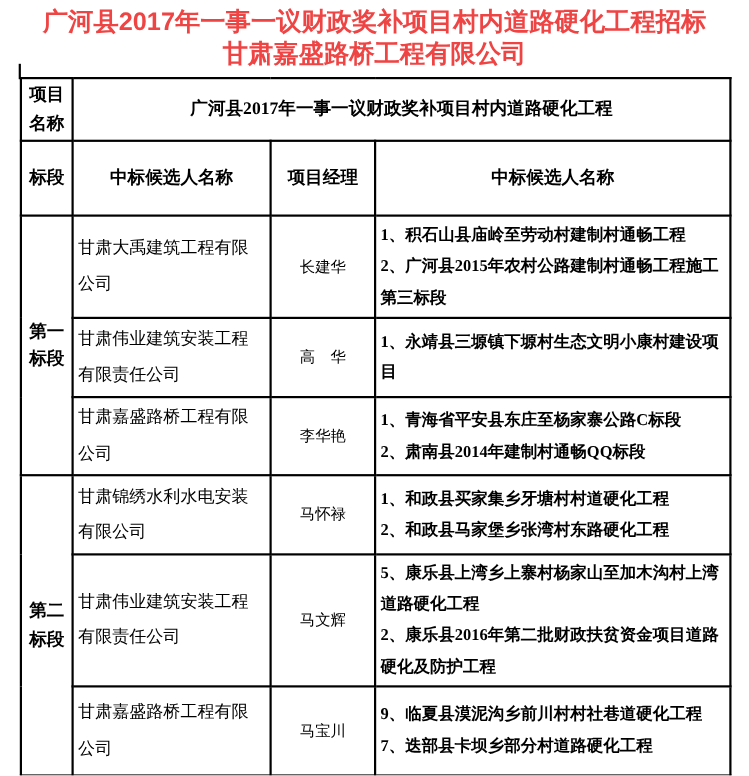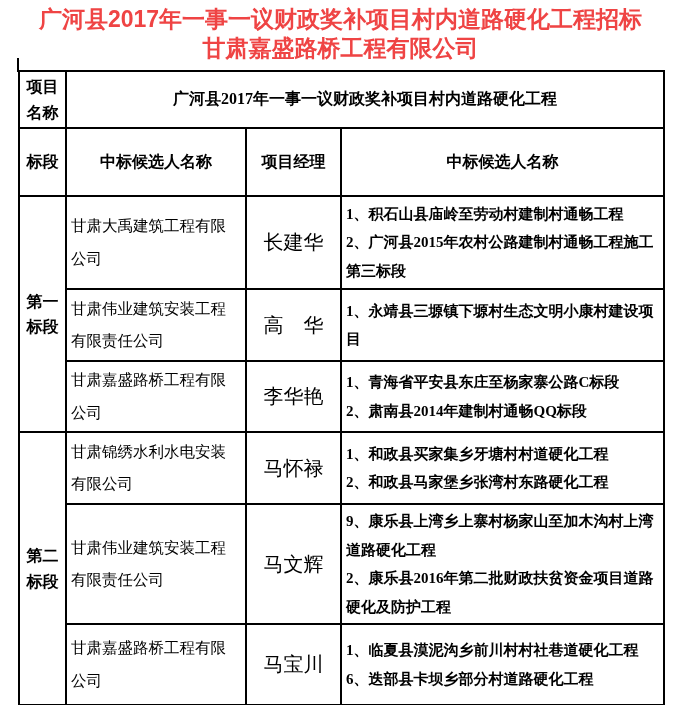--- a/index.html
+++ b/index.html
@@ -75,21 +75,21 @@
     font-weight: bold;
     font-size: 16px;
     text-align: center;
   }
   .company {
     font-size: 15.5px;
     line-height: 2.1;
     border-radius: 19px;
   }
   .manager {
-    font-size: 20px;
+    font-size: 14px;
     text-align: center;
     margin-top: 19px;
   }
   .ach {
     font-weight: bold;
     font-size: 15px;
     text-align: left;
     line-height: 1.9;
     vertical-align: middle;
   }
@@ -162,30 +162,30 @@
       <td class="ach">
         <div>1、和政县买家集乡牙塘村村道硬化工程</div>
         <div>2、和政县马家堡乡张湾村东路硬化工程</div>
       </td>
     </tr>
 
     <tr class="r-s2b">
       <td class="company">甘肃伟业建筑安装工程有限责任公司</td>
       <td class="manager">马文辉</td>
       <td class="ach">
-        <div>9、康乐县上湾乡上寨村杨家山至加木沟村上湾道路硬化工程</div>
+        <div>5、康乐县上湾乡上寨村杨家山至加木沟村上湾道路硬化工程</div>
         <div>2、康乐县2016年第二批财政扶贫资金项目道路硬化及防护工程</div>
       </td>
     </tr>
 
     <tr class="r-s2c">
       <td class="company">甘肃嘉盛路桥工程有限公司</td>
       <td class="manager">马宝川</td>
       <td class="ach">
-        <div>1、临夏县漠泥沟乡前川村村社巷道硬化工程</div>
-        <div>6、迭部县卡坝乡部分村道路硬化工程</div>
+        <div>9、临夏县漠泥沟乡前川村村社巷道硬化工程</div>
+        <div>7、迭部县卡坝乡部分村道路硬化工程</div>
       </td>
     </tr>
 
   </tbody>
     </table>
 
 </div>
 
 </body></html>

